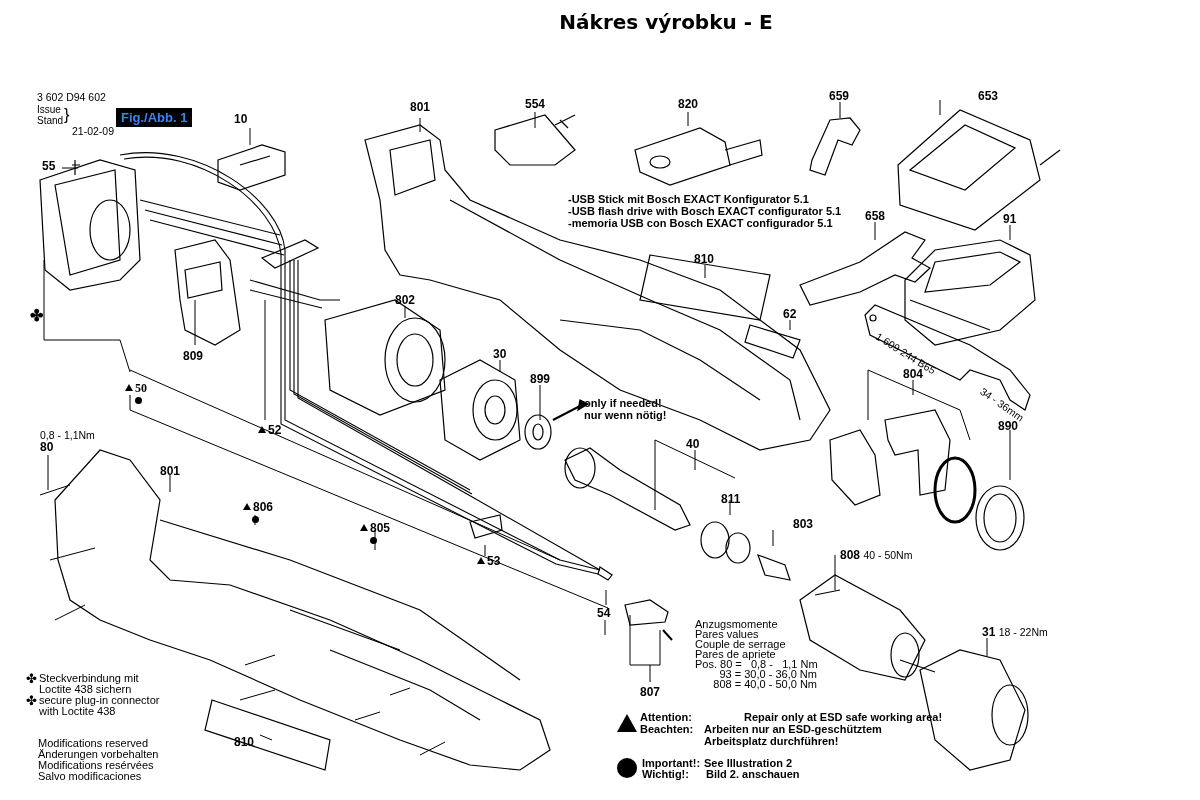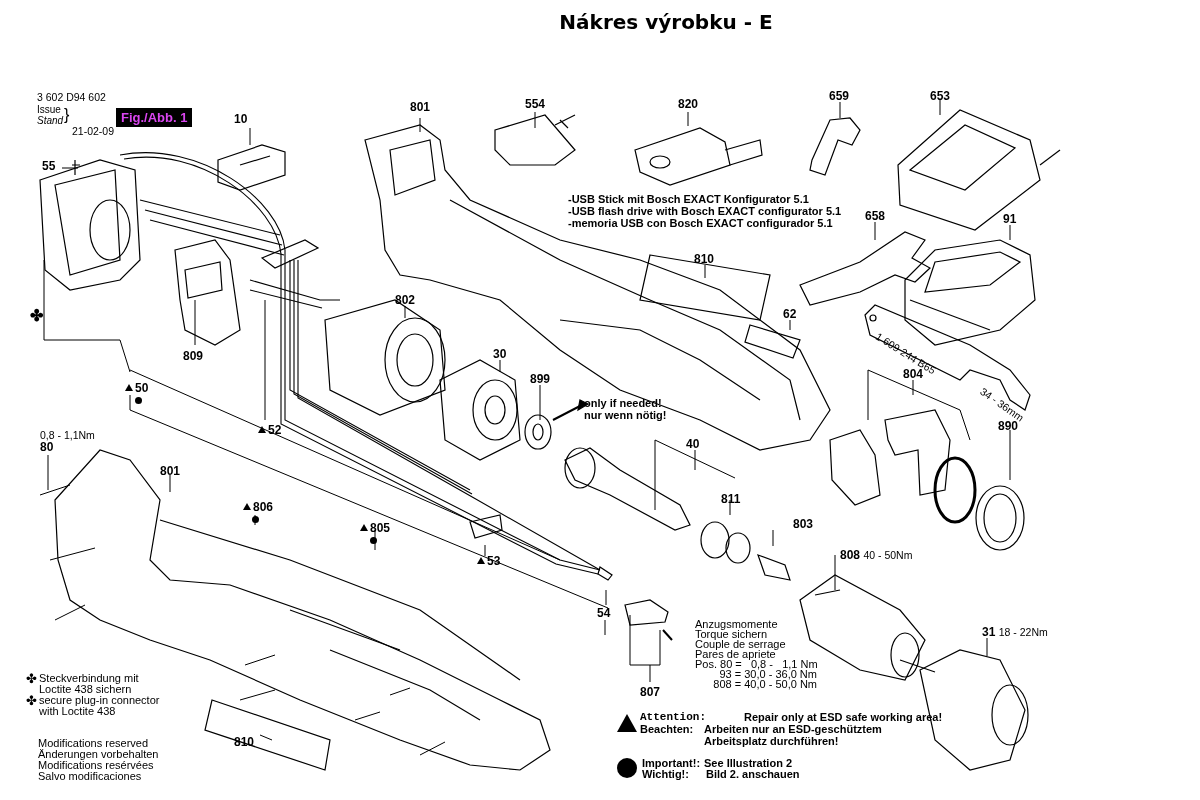--- a/index.html
+++ b/index.html
@@ -1,35 +1,35 @@
 <!DOCTYPE html>
 <html><head>
 <meta charset="utf-8">
 <style>
   html,body{margin:0;padding:0;background:#fff;}
   body{width:1200px;height:800px;position:relative;overflow:hidden;font-family:"Liberation Sans",sans-serif;color:#000;}
   .title{position:absolute;left:0;width:1332px;top:10px;text-align:center;font-family:"DejaVu Sans",sans-serif;font-weight:bold;font-size:20px;}
   .lbl{position:absolute;font-family:"Liberation Sans",sans-serif;font-size:12px;font-weight:bold;white-space:nowrap;line-height:1;}
   .sm{position:absolute;font-family:"Liberation Sans",sans-serif;font-size:10.5px;white-space:nowrap;line-height:1.15;}
-  .fig{position:absolute;left:116px;top:108px;background:#000;color:#d946ef;font-weight:bold;font-size:13px;padding:2px 5px;font-family:"Liberation Sans",sans-serif;}
+  .fig{position:absolute;left:116px;top:108px;background:#000;color:#3b82f6;font-weight:bold;font-size:13px;padding:2px 5px;font-family:"Liberation Sans",sans-serif;}
   svg.dia{position:absolute;left:0;top:0;}
   .tri{display:inline-block;width:0;height:0;border-left:4px solid transparent;border-right:4px solid transparent;border-bottom:7px solid #000;margin-right:2px;vertical-align:1px;}
   .dot{position:absolute;width:7px;height:7px;border-radius:50%;background:#000;}
   .bigtri{position:absolute;width:0;height:0;border-left:10px solid transparent;border-right:10px solid transparent;border-bottom:18px solid #000;}
   .bigdot{position:absolute;width:20px;height:20px;border-radius:50%;background:#000;}
   .lines div{position:absolute;font-size:11px;line-height:13px;white-space:nowrap;}
 </style>
 </head>
 <body>
 
 <div class="title">Nákres výrobku - E</div>
 
 <div class="sm" style="left:37px;top:91px;">3 602 D94 602</div>
 <div class="sm" style="left:37px;top:104px;font-size:10px;">Issue</div>
-<div class="sm" style="left:37px;top:115px;font-size:10px;font-style:italic;">Stand</div>
+<div class="sm" style="left:37px;top:115px;font-size:10px;">Stand</div>
 <div class="sm" style="left:64px;top:104px;font-size:16px;line-height:22px;">}</div>
 <div class="sm" style="left:72px;top:110px;margin-top:15px;">21-02-09</div>
 <div class="fig">Fig./Abb. 1</div>
 
 <svg class="dia" width="1200" height="800" fill="none" stroke="#000" stroke-width="1.2">
 
   <g stroke-width="1">
     <line x1="250" y1="128" x2="250" y2="145"></line>
     <line x1="62" y1="168" x2="78" y2="168"></line>
     <line x1="44" y1="260" x2="44" y2="340"></line>
@@ -229,28 +229,28 @@
 </svg>
 
 <div class="dot" style="left:135px;top:397px;"></div>
 <div class="dot" style="left:252px;top:516px;"></div>
 <div class="dot" style="left:370px;top:537px;"></div>
 
 <div class="lbl" style="left:234px;top:113px;">10</div>
 <div class="lbl" style="left:42px;top:160px;">55</div>
 <div class="lbl" style="left:30px;top:308px;font-size:16px;">✤</div>
 <div class="lbl" style="left:183px;top:350px;">809</div>
-<div class="lbl" style="left:125px;top:382px;"><span class="tri"></span><span>50</span></div>
+<div class="lbl" style="left:125px;top:382px;font-family:Liberation Serif, serif;"><span class="tri"></span><span>50</span></div>
 <div class="lbl" style="left:258px;top:424px;"><span class="tri"></span><span>52</span></div>
 
 <div class="lbl" style="left:410px;top:101px;">801</div>
 <div class="lbl" style="left:525px;top:98px;">554</div>
 <div class="lbl" style="left:678px;top:98px;">820</div>
 <div class="lbl" style="left:829px;top:90px;">659</div>
-<div class="lbl" style="left:930px;top:90px;">653</div>
+<div class="lbl" style="left:978px;top:90px;">653</div>
 <div class="lbl" style="left:865px;top:210px;">658</div>
 <div class="lbl" style="left:1003px;top:213px;">91</div>
 <div class="lbl" style="left:694px;top:253px;">810</div>
 <div class="lbl" style="left:783px;top:308px;">62</div>
 <div class="lbl" style="left:395px;top:294px;">802</div>
 <div class="lbl" style="left:493px;top:348px;">30</div>
 <div class="lbl" style="left:530px;top:373px;">899</div>
 <div class="lbl" style="left:903px;top:368px;">804</div>
 <div class="lbl" style="left:998px;top:420px;">890</div>
 <div class="lbl" style="left:686px;top:438px;">40</div>
@@ -278,21 +278,21 @@
   <div style="top:24px;left:0;">-memoria USB con Bosch EXACT configurador 5.1</div>
 </div>
 
 <div class="lines" style="position:absolute;left:584px;top:397px;font-weight:bold;">
   <div style="top:0;left:0;">only if needed!</div>
   <div style="top:12px;left:0;">nur wenn nötig!</div>
 </div>
 
 <div class="lines" style="position:absolute;left:695px;top:618px;">
   <div style="top:0;">Anzugsmomente</div>
-  <div style="top:10px;">Torque sichern</div>
+  <div style="top:10px;">Pares values</div>
   <div style="top:20px;">Couple de serrage</div>
   <div style="top:30px;">Pares de apriete</div>
   <div style="top:40px;white-space:pre;">Pos. 80 =   0,8 -   1,1 Nm</div>
   <div style="top:50px;white-space:pre;">        93 = 30,0 - 36,0 Nm</div>
   <div style="top:60px;white-space:pre;">      808 = 40,0 - 50,0 Nm</div>
 </div>
 
 <div class="lines" style="position:absolute;left:26px;top:672px;">
   <div style="top:0;left:0;font-size:13px;">✤</div>
   <div style="top:0;left:13px;">Steckverbindung mit</div>
@@ -304,21 +304,21 @@
 
 <div class="lines" style="position:absolute;left:38px;top:737px;">
   <div style="top:0;">Modifications reserved</div>
   <div style="top:11px;">Änderungen vorbehalten</div>
   <div style="top:22px;">Modifications resérvées</div>
   <div style="top:33px;">Salvo modificaciones</div>
 </div>
 
 <div class="bigtri" style="left:617px;top:714px;"></div>
 <div class="lines" style="position:absolute;left:640px;top:711px;font-weight:bold;font-size:11.5px;">
-  <div style="top:0;left:0;font-family:Liberation Mono, monospace;">Attention:</div>
+  <div style="top:0;left:0;">Attention:</div>
   <div style="top:0;left:62px;margin-left:42px;">Repair only at ESD safe working area!</div>
   <div style="top:12px;left:0;">Beachten:</div>
   <div style="top:12px;left:64px;">Arbeiten nur an ESD-geschütztem</div>
   <div style="top:24px;left:64px;">Arbeitsplatz durchführen!</div>
 </div>
 
 <div class="bigdot" style="left:617px;top:758px;"></div>
 <div class="lines" style="position:absolute;left:642px;top:757px;font-weight:bold;font-size:11px;">
   <div style="top:0;left:0;">Important!:</div>
   <div style="top:0;left:62px;">See Illustration 2</div>

